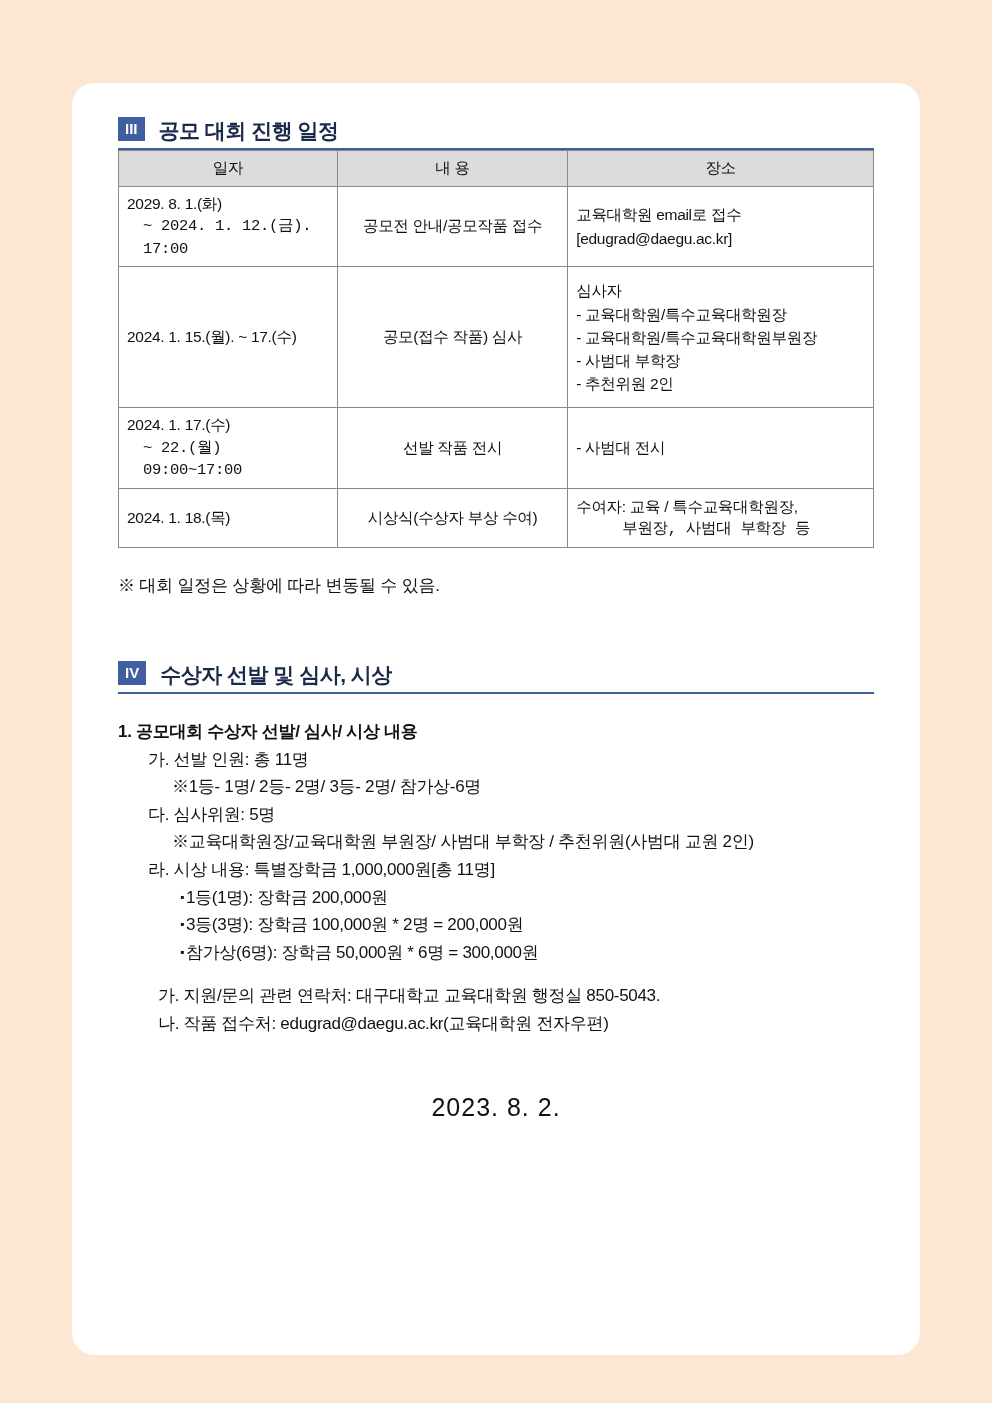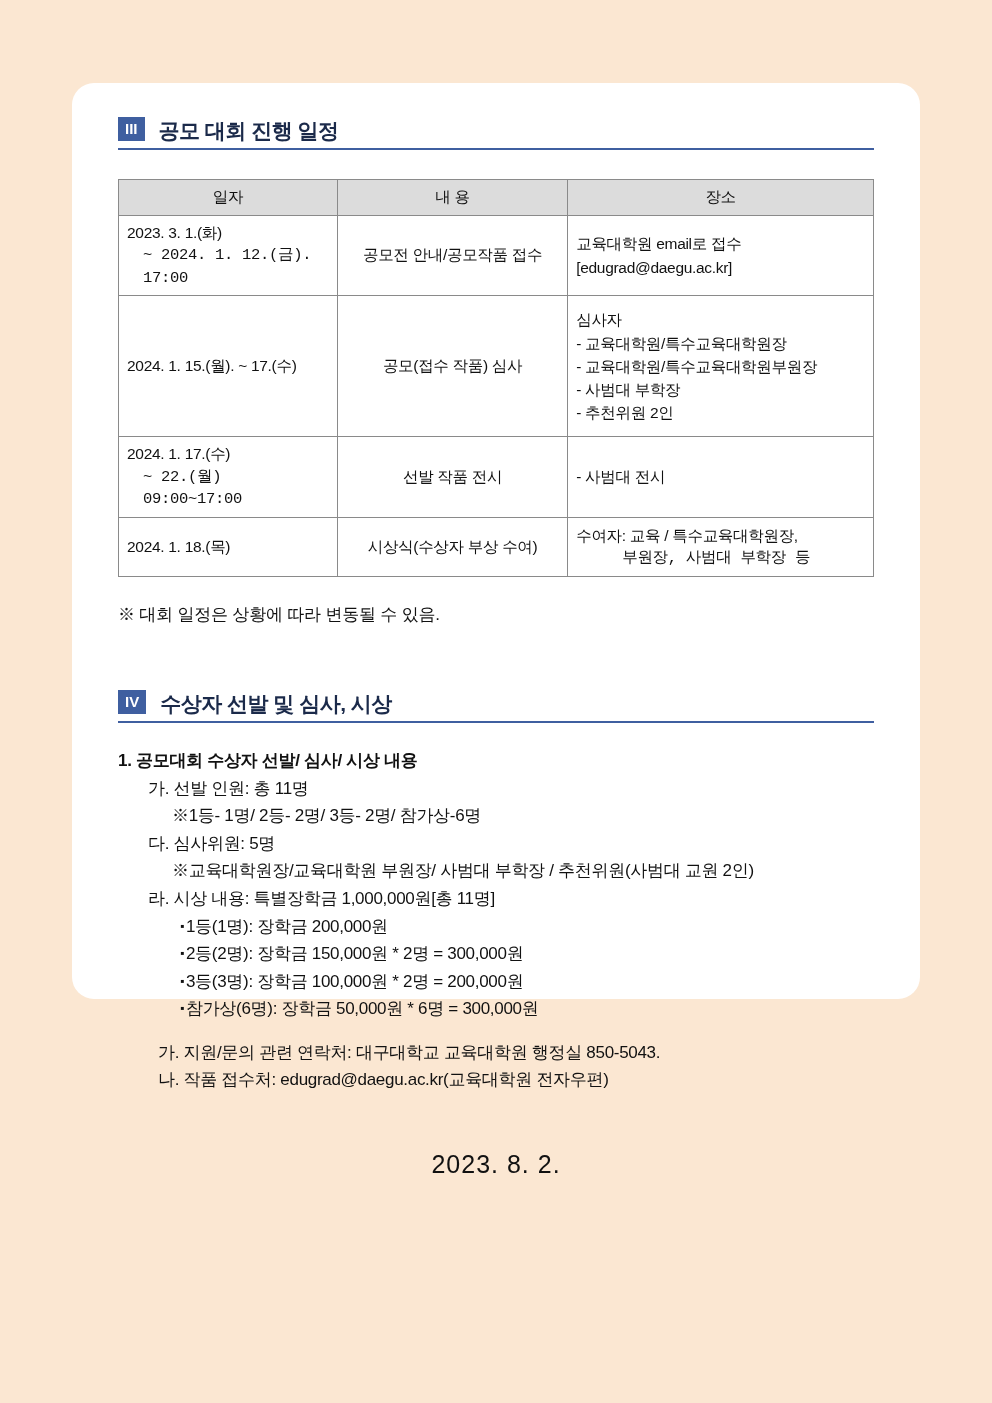--- a/index.html
+++ b/index.html
@@ -11,21 +11,21 @@
     height: 1403px;
     background: #fbe7d2;
     font-family: "Liberation Sans", sans-serif;
     overflow: hidden;
   }
   .page {
     position: absolute;
     left: 72px;
     top: 83px;
     width: 848px;
-    height: 916px;
+    height: 1272px;
     background: #ffffff;
     border-radius: 22px;
     box-sizing: border-box;
     padding: 34px 46px 0 46px;
   }
 
   
   .sec-head {
     display: flex;
     align-items: flex-end;
@@ -51,21 +51,20 @@
   }
   .sec-rule {
     border-bottom: 2px solid #3f5fa0;
     margin-top: 0px;
   }
 
   
   table.schedule {
     width: 100%;
     border-collapse: collapse;
-    margin-top: 29px;
     table-layout: fixed;
   }
   table.schedule th,
   table.schedule td {
     border: 1px solid #8a8a8a;
     font-size: 15.5px;
     color: #111111;
     vertical-align: middle;
     padding: 6px 8px;
     letter-spacing: -0.3px;
@@ -164,21 +163,21 @@
       <thead>
         <tr>
           <th>일자</th>
           <th>내  용</th>
           <th>장소</th>
         </tr>
       </thead>
       <tbody>
         <tr>
           <td class="c-date">
-            <span>2023.  3.  1.(화)</span>
+            <span>2029.  8.  1.(화)</span>
             <span class="indent1">~ 2024.  1.  12.(금).  17:00</span>
           </td>
           <td class="c-cont">공모전  안내/공모작품  접수</td>
           <td class="c-place">
             <span>교육대학원  email로  접수</span><br>
             <span>[edugrad@daegu.ac.kr]</span>
           </td>
         </tr>
         <tr>
           <td class="c-date" style="height:128px">
@@ -227,21 +226,20 @@
     <div class="sec-rule"></div>
 
     <div class="body-list">
       <div class="lv1">1. 공모대회 수상자 선발/ 심사/ 시상 내용</div>
       <div class="lv2">가. 선발 인원: 총 11명</div>
       <div class="lv3">※1등- 1명/ 2등- 2명/ 3등- 2명/ 참가상-6명</div>
       <div class="lv2">다. 심사위원: 5명</div>
       <div class="lv3">※교육대학원장/교육대학원 부원장/ 사범대 부학장 / 추천위원(사범대 교원 2인)</div>
       <div class="lv2">라. 시상 내용: 특별장학금 1,000,000원[총 11명]</div>
       <div class="lv4 bullet-sq">1등(1명): 장학금 200,000원</div>
-      <div class="lv4 bullet-sq">2등(2명): 장학금 150,000원 * 2명 = 300,000원</div>
       <div class="lv4 bullet-sq">3등(3명): 장학금 100,000원 * 2명 = 200,000원</div>
       <div class="lv4 bullet-sq">참가상(6명): 장학금 50,000원 * 6명 = 300,000원</div>
       <div class="gap"></div>
       <div class="lv3" style="padding-left:40px">가. 지원/문의 관련 연락처: 대구대학교 교육대학원 행정실 850-5043.</div>
       <div class="lv3" style="padding-left:40px">나. 작품 접수처: edugrad@daegu.ac.kr(교육대학원 전자우편)</div>
     </div>
   </div>
 
   <div class="signdate">2023.   8.   2.</div>
 

